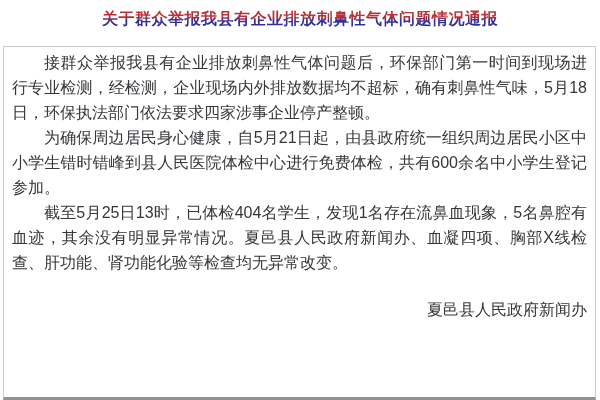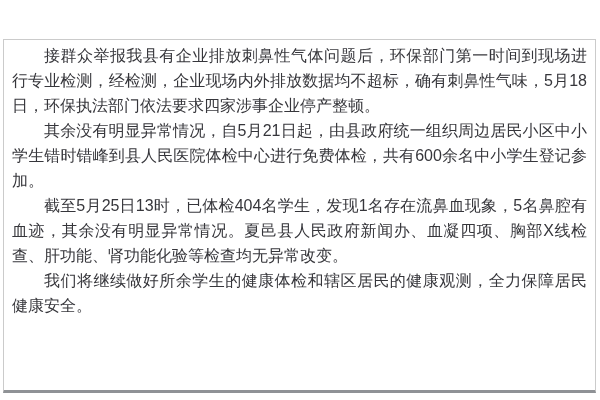--- a/index.html
+++ b/index.html
@@ -69,29 +69,30 @@
     color: #36363b;
     text-align: right;
     text-indent: 0;
   }
 </style>
 </head>
 <body>
 
 <div class="page">
 
+  <h1 class="title">关于群众举报我县有企业排放刺鼻性气体问题情况通报</h1>
 
   <div class="box">
 
     <p class="para">接群众举报我县有企业排放刺鼻性气体问题后，环保部门第一时间到现场进行专业检测，经检测，企业现场内外排放数据均不超标，确有刺鼻性气味，5月18日，环保执法部门依法要求四家涉事企业停产整顿。</p>
 
-    <p class="para">其余没有明显异常情况，自5月21日起，由县政府统一组织周边居民小区中小学生错时错峰到县人民医院体检中心进行免费体检，共有600余名中小学生登记参加。</p>
+    <p class="para">为确保周边居民身心健康，自5月21日起，由县政府统一组织周边居民小区中小学生错时错峰到县人民医院体检中心进行免费体检，共有600余名中小学生登记参加。</p>
 
     <p class="para">截至5月25日13时，已体检404名学生，发现1名存在流鼻血现象，5名鼻腔有血迹，其余没有明显异常情况。夏邑县人民政府新闻办、血凝四项、胸部X线检查、肝功能、肾功能化验等检查均无异常改变。</p>
 
-    <p class="para">我们将继续做好所余学生的健康体检和辖区居民的健康观测，全力保障居民健康安全。</p>
 
     <div class="sig">
+      <p>夏邑县人民政府新闻办</p>
     </div>
 
   </div>
 
 </div>
 
 </body></html>

